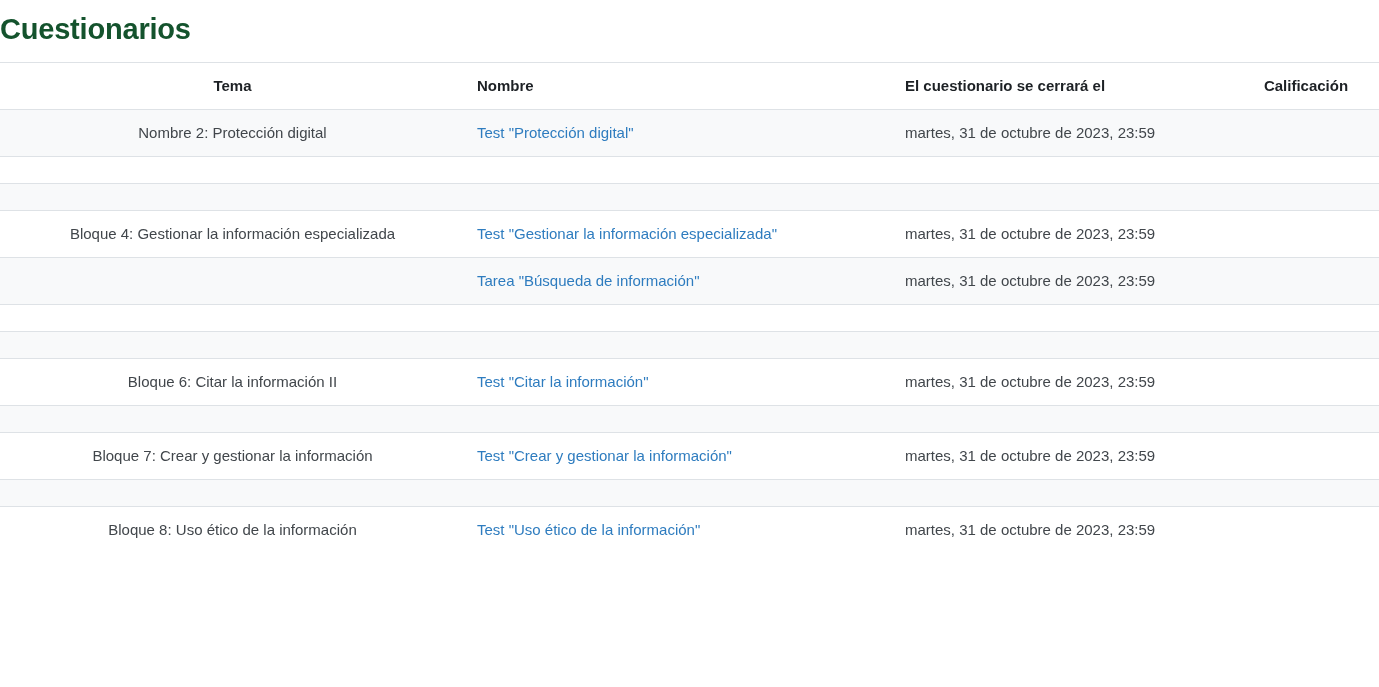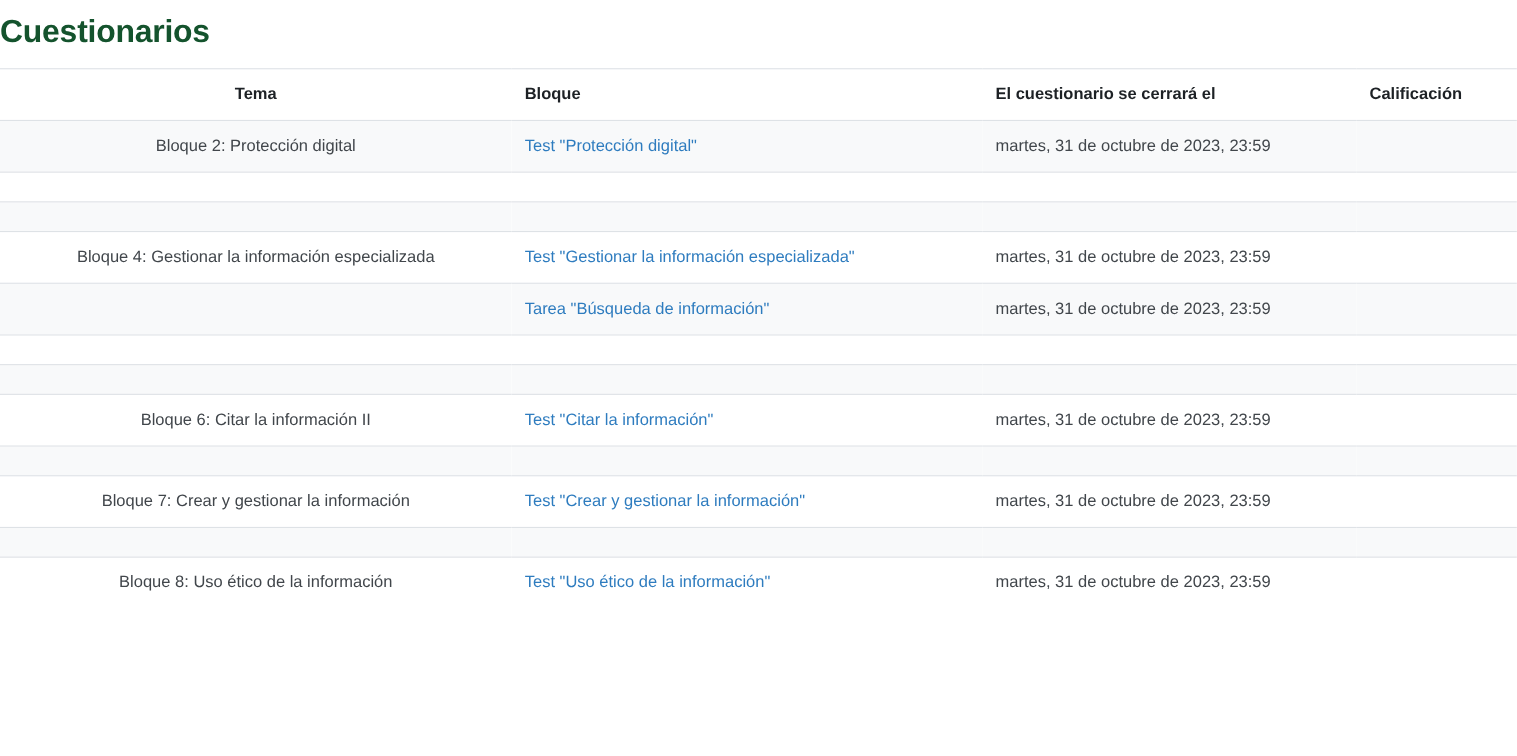--- a/index.html
+++ b/index.html
@@ -40,21 +40,21 @@
     white-space: nowrap;
   }
   .quiz-table thead th {
     border-bottom: 1px solid #dee2e6;
     font-weight: 700;
     color: #1d2125;
     text-align: left;
     padding-left: 12px;
   }
   .quiz-table thead th.th-tema  { text-align: center; }
-  .quiz-table thead th.th-calif { text-align: left; }
+  .quiz-table thead th.th-calif { text-align: center; }
 
   .quiz-table td.cell-tema  { text-align: center; }
   .quiz-table td.cell-calif { text-align: center; }
 
   
   .quiz-table tbody tr:nth-child(odd) { background: #f8f9fa; }
 
   .quiz-table tbody tr.sep td { padding: 13px 12px; height: 27px; }
 
   a.quiz-link {
@@ -70,28 +70,28 @@
 <table class="quiz-table">
   <colgroup>
     <col class="c-tema">
       <col class="c-nombre">
       <col class="c-cierre">
       <col class="c-calif">
   </colgroup>
   <thead>
     <tr>
       <th class="th-tema">Tema</th>
-      <th class="th-nombre">Bloque</th>
+      <th class="th-nombre">Nombre</th>
       <th class="th-cierre">El cuestionario se cerrará el</th>
       <th class="th-calif">Calificación</th>
     </tr>
   </thead>
   <tbody>
       <tr>
-    <td class="cell-tema">Bloque 2: Protección digital</td>
+    <td class="cell-tema">Nombre 2: Protección digital</td>
     <td class="cell-nombre"><a class="quiz-link" href="#">Test "Protección digital"</a></td>
     <td class="cell-cierre">martes, 31 de octubre de 2023, 23:59</td>
     <td class="cell-calif"></td>
   </tr>
       <tr class="sep">
     <td class="cell-tema"></td>
     <td class="cell-nombre"></td>
     <td class="cell-cierre"></td>
     <td class="cell-calif"></td>
   </tr>

